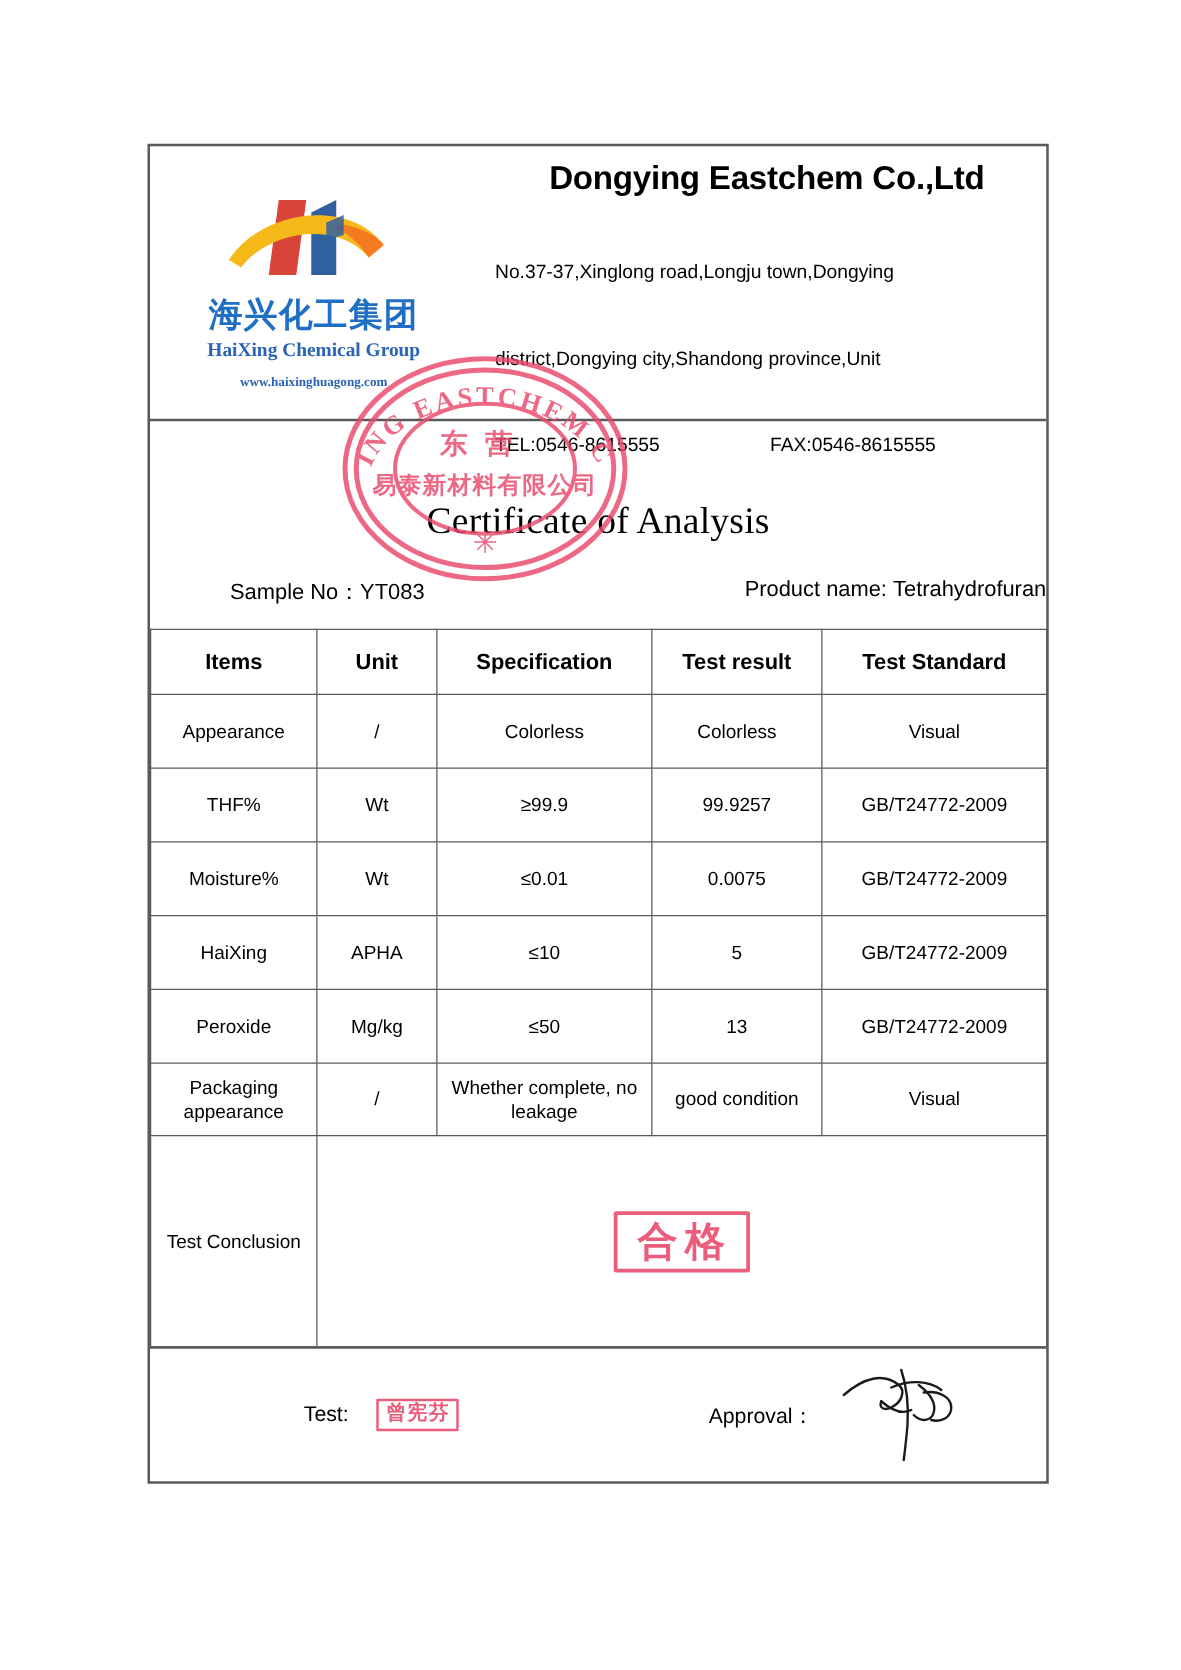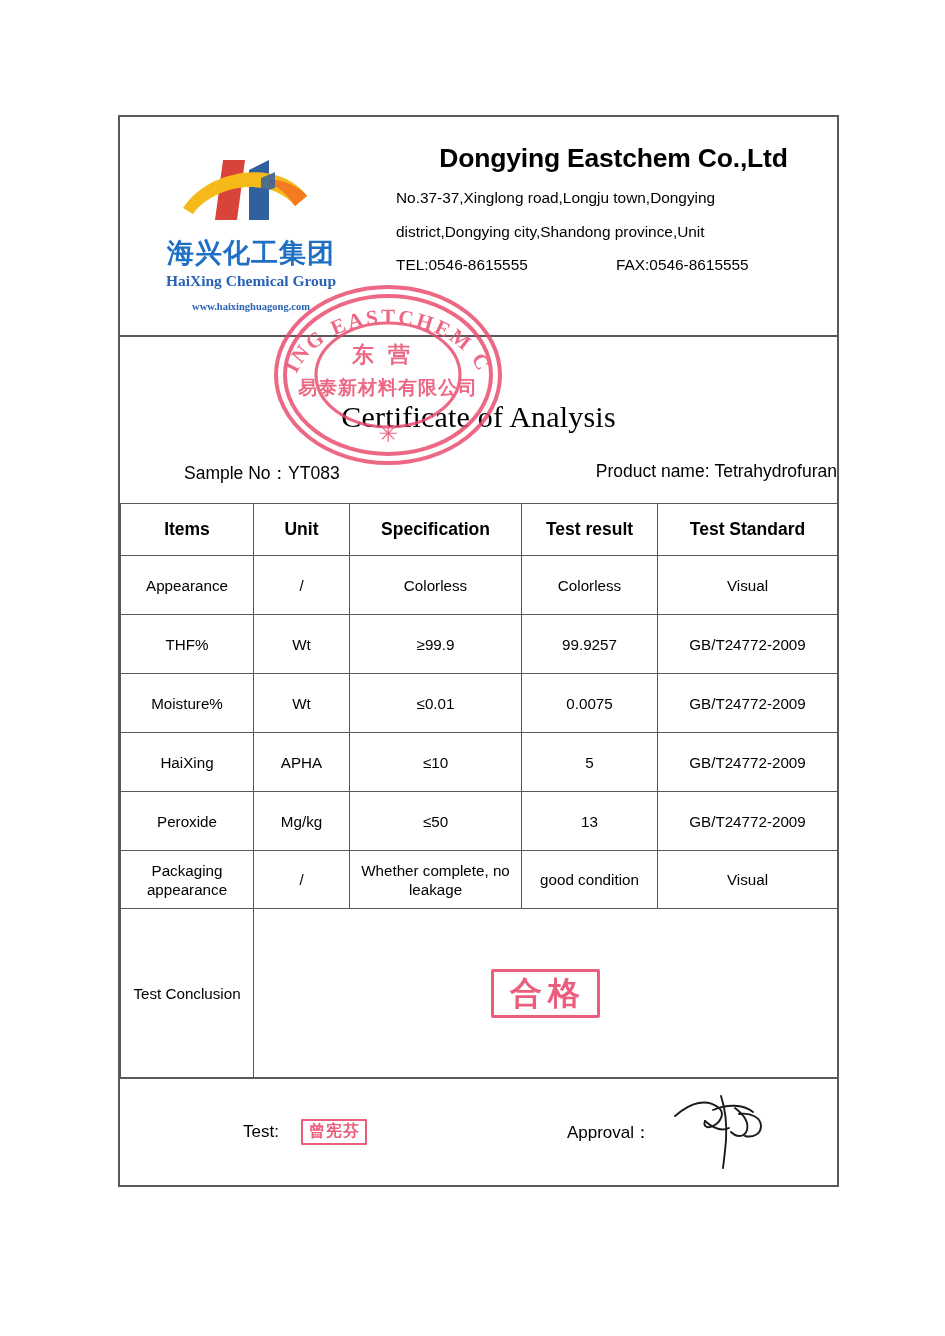--- a/index.html
+++ b/index.html
@@ -68,23 +68,24 @@
     font-weight: bold;
     color: #2a63b5;
     margin-top: 11px;
     white-space: nowrap;
   }
 
   
   #company-block {
     flex: 1;
     height: 100%;
-    padding: 26px 6px 0 14px;
+    padding: 10px 6px 0 14px;
     display: flex;
     flex-direction: column;
+    gap: 36px;
   }
   #company-name {
     font-size: 26.5px;
     font-weight: bold;
     text-align: center;
     letter-spacing: -0.2px;
     white-space: nowrap;
     margin-bottom: 16px;
   }
   .addr-line {
@@ -193,21 +194,21 @@
   #test-sign {
     display: flex;
     align-items: center;
     margin-left: 123px;
   }
   #test-label { font-size: 17px; }
   .stamp-name {
     display: inline-block;
     border: 2.5px solid #e8486b;
     color: #e8486b;
-    font-family: Liberation Serif, serif;
+    font-family: Liberation Mono, monospace;
     font-size: 16px;
     font-weight: bold;
     letter-spacing: 1px;
     padding: 2px 5px 3px 6px;
     line-height: 1.05;
     margin-left: 22px;
     opacity: 0.88;
     border-radius: 1px;
   }
   #approval-sign {

